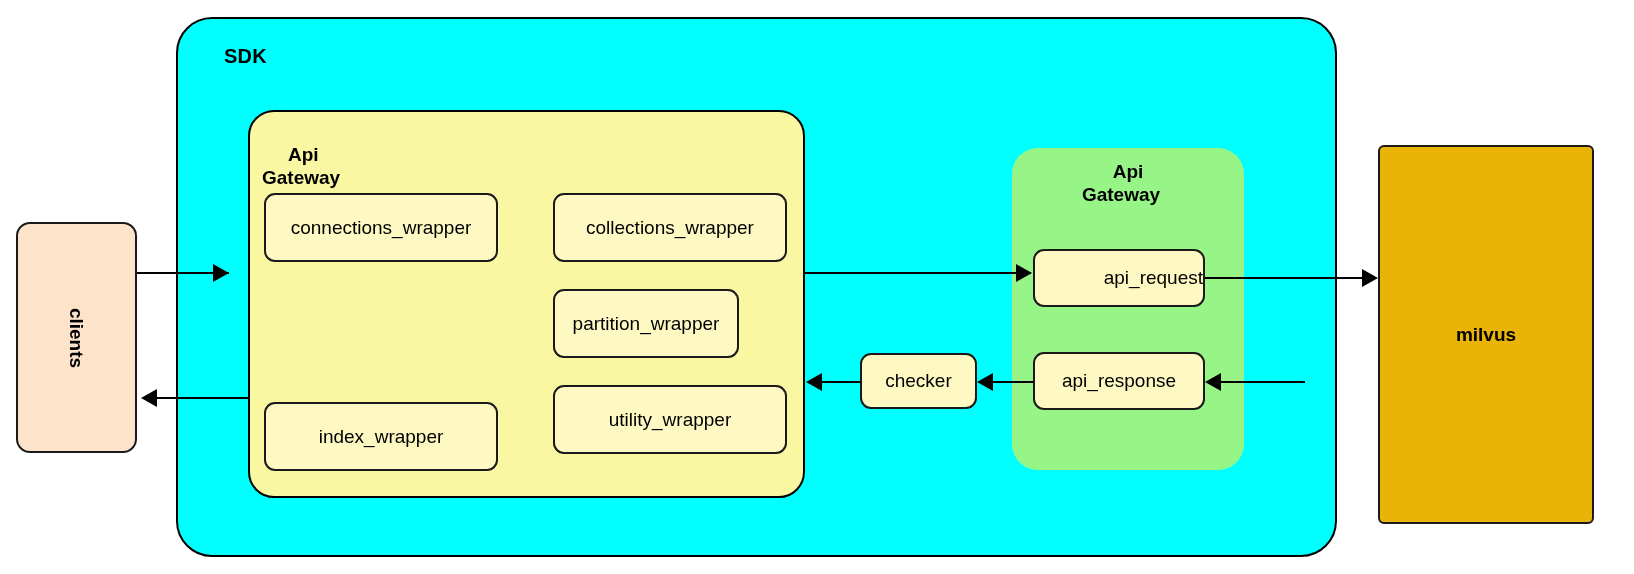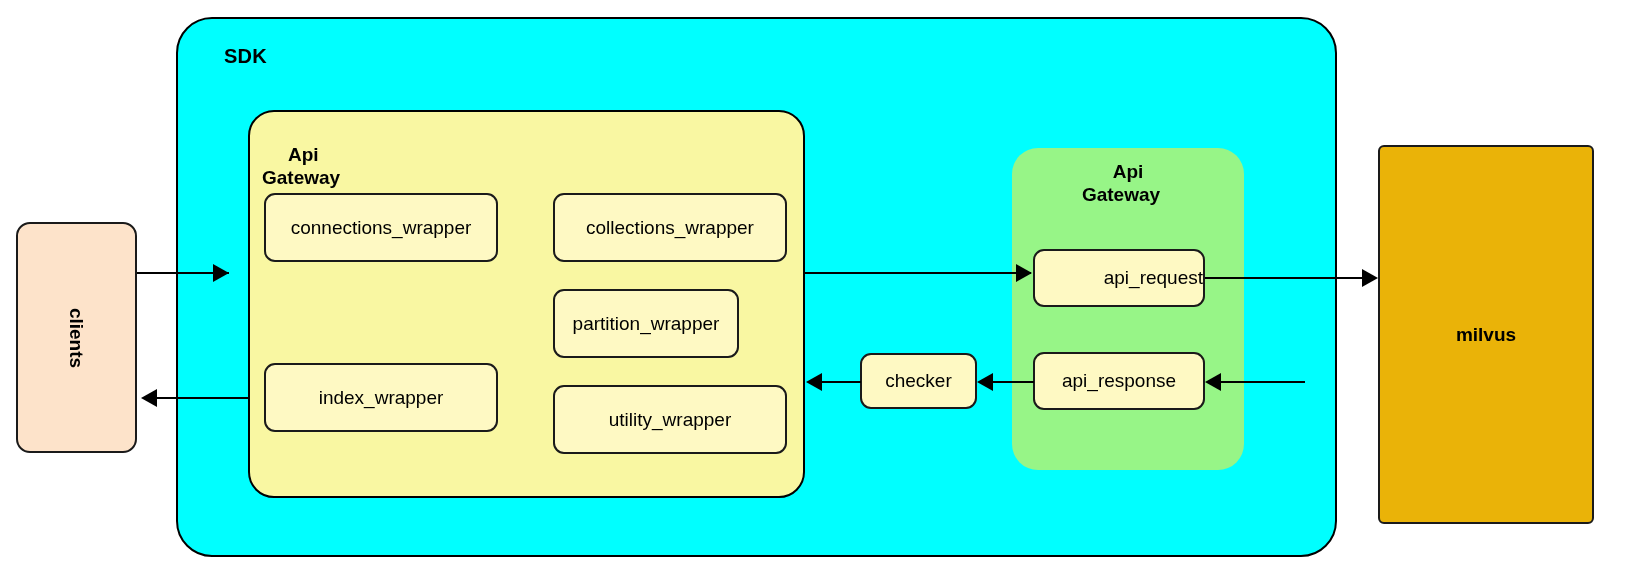--- a/index.html
+++ b/index.html
@@ -185,21 +185,21 @@
 
   <div class="box node" style="left:264px; top:193px; width:234px; height:69px;">
     <span>connections_wrapper</span>
   </div>
   <div class="box node" style="left:553px; top:193px; width:234px; height:69px;">
     <span>collections_wrapper</span>
   </div>
   <div class="box node" style="left:553px; top:289px; width:186px; height:69px;">
     <span>partition_wrapper</span>
   </div>
-  <div class="box node" style="left:264px; top:363px; width:234px; height:69px;">
+  <div class="box node" style="left:264px; top:402px; width:234px; height:69px;">
     <span>index_wrapper</span>
   </div>
   <div class="box node" style="left:553px; top:385px; width:234px; height:69px;">
     <span>utility_wrapper</span>
   </div>
 
   <div class="box gateway-container">
     <div class="gateway-label">
       <span>Api</span>
       <span class="g2">Gateway</span>

